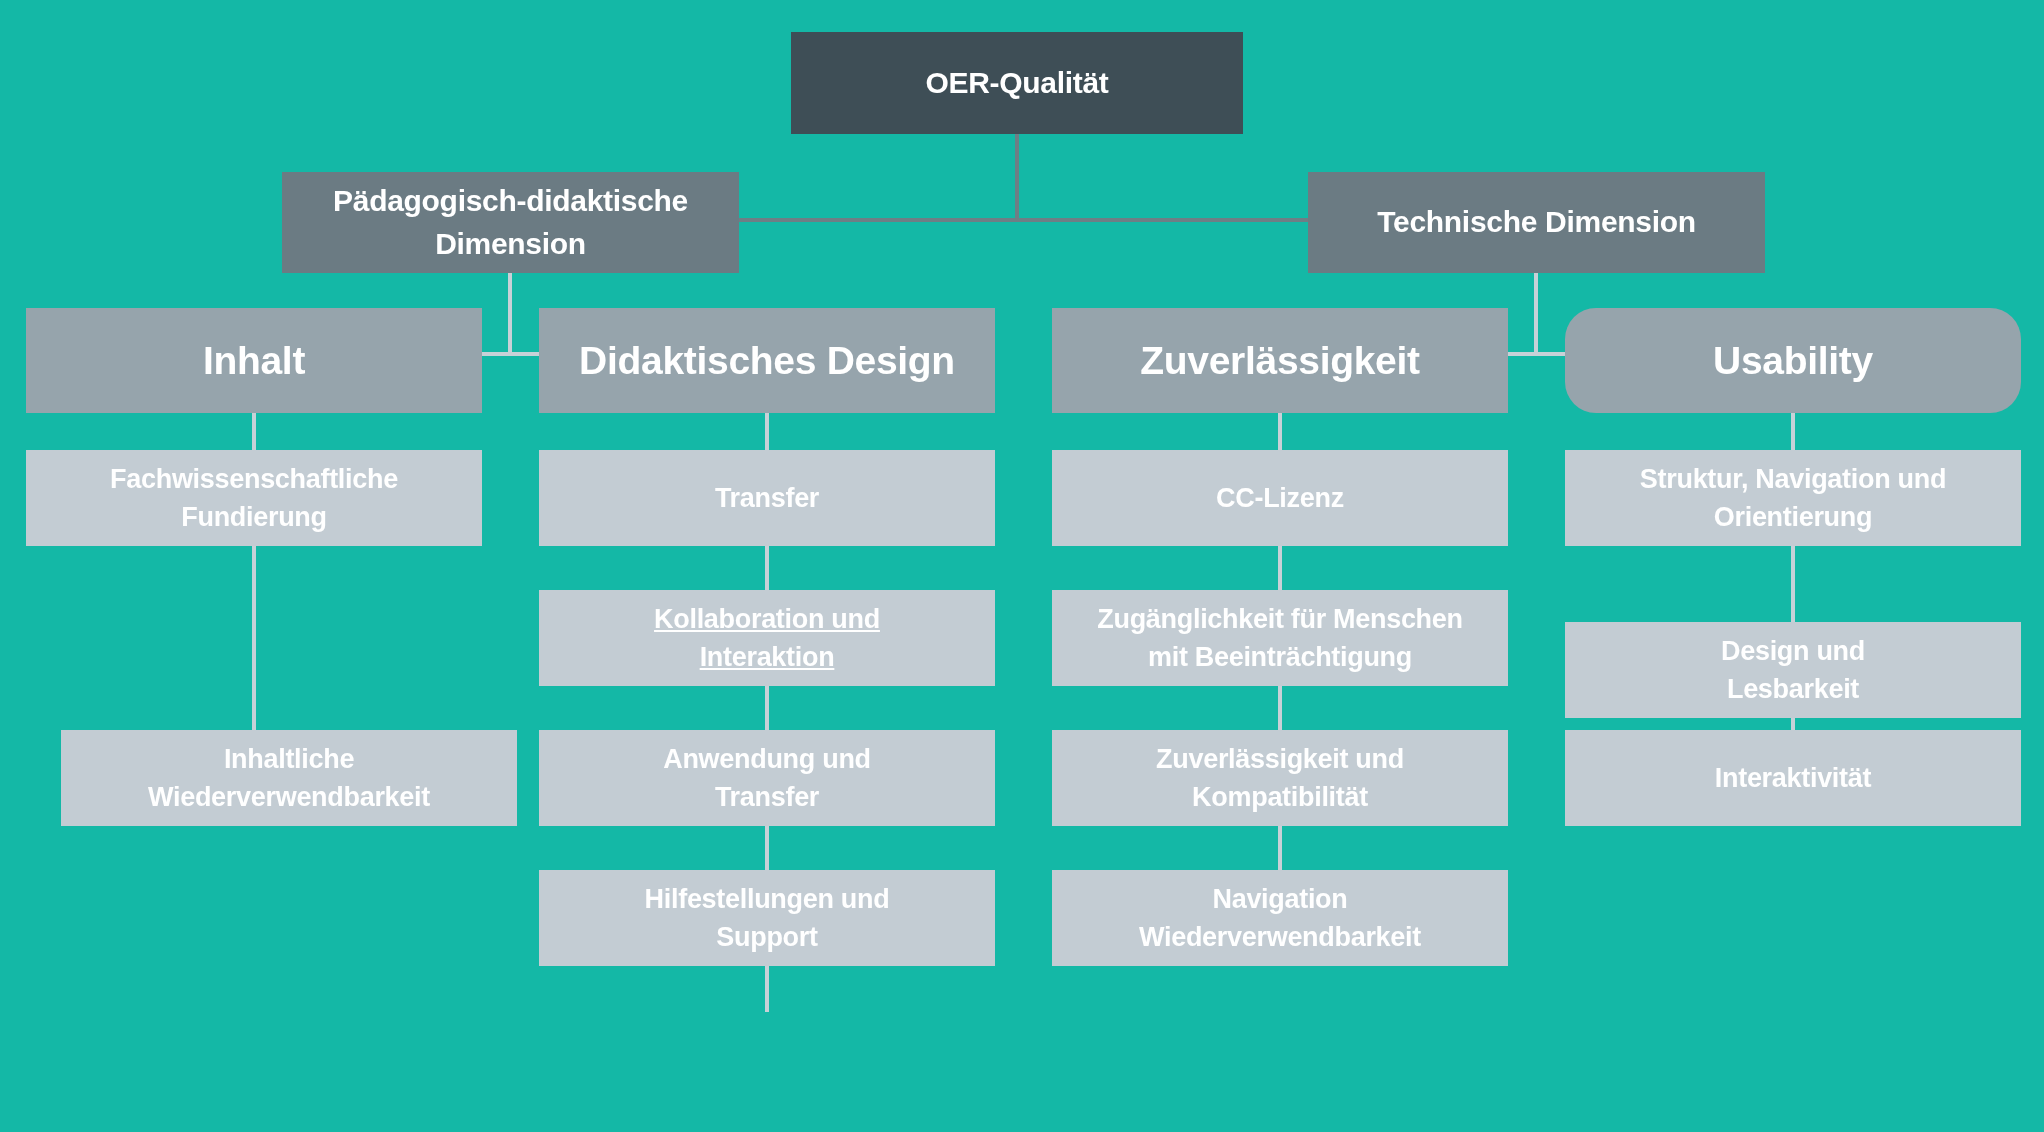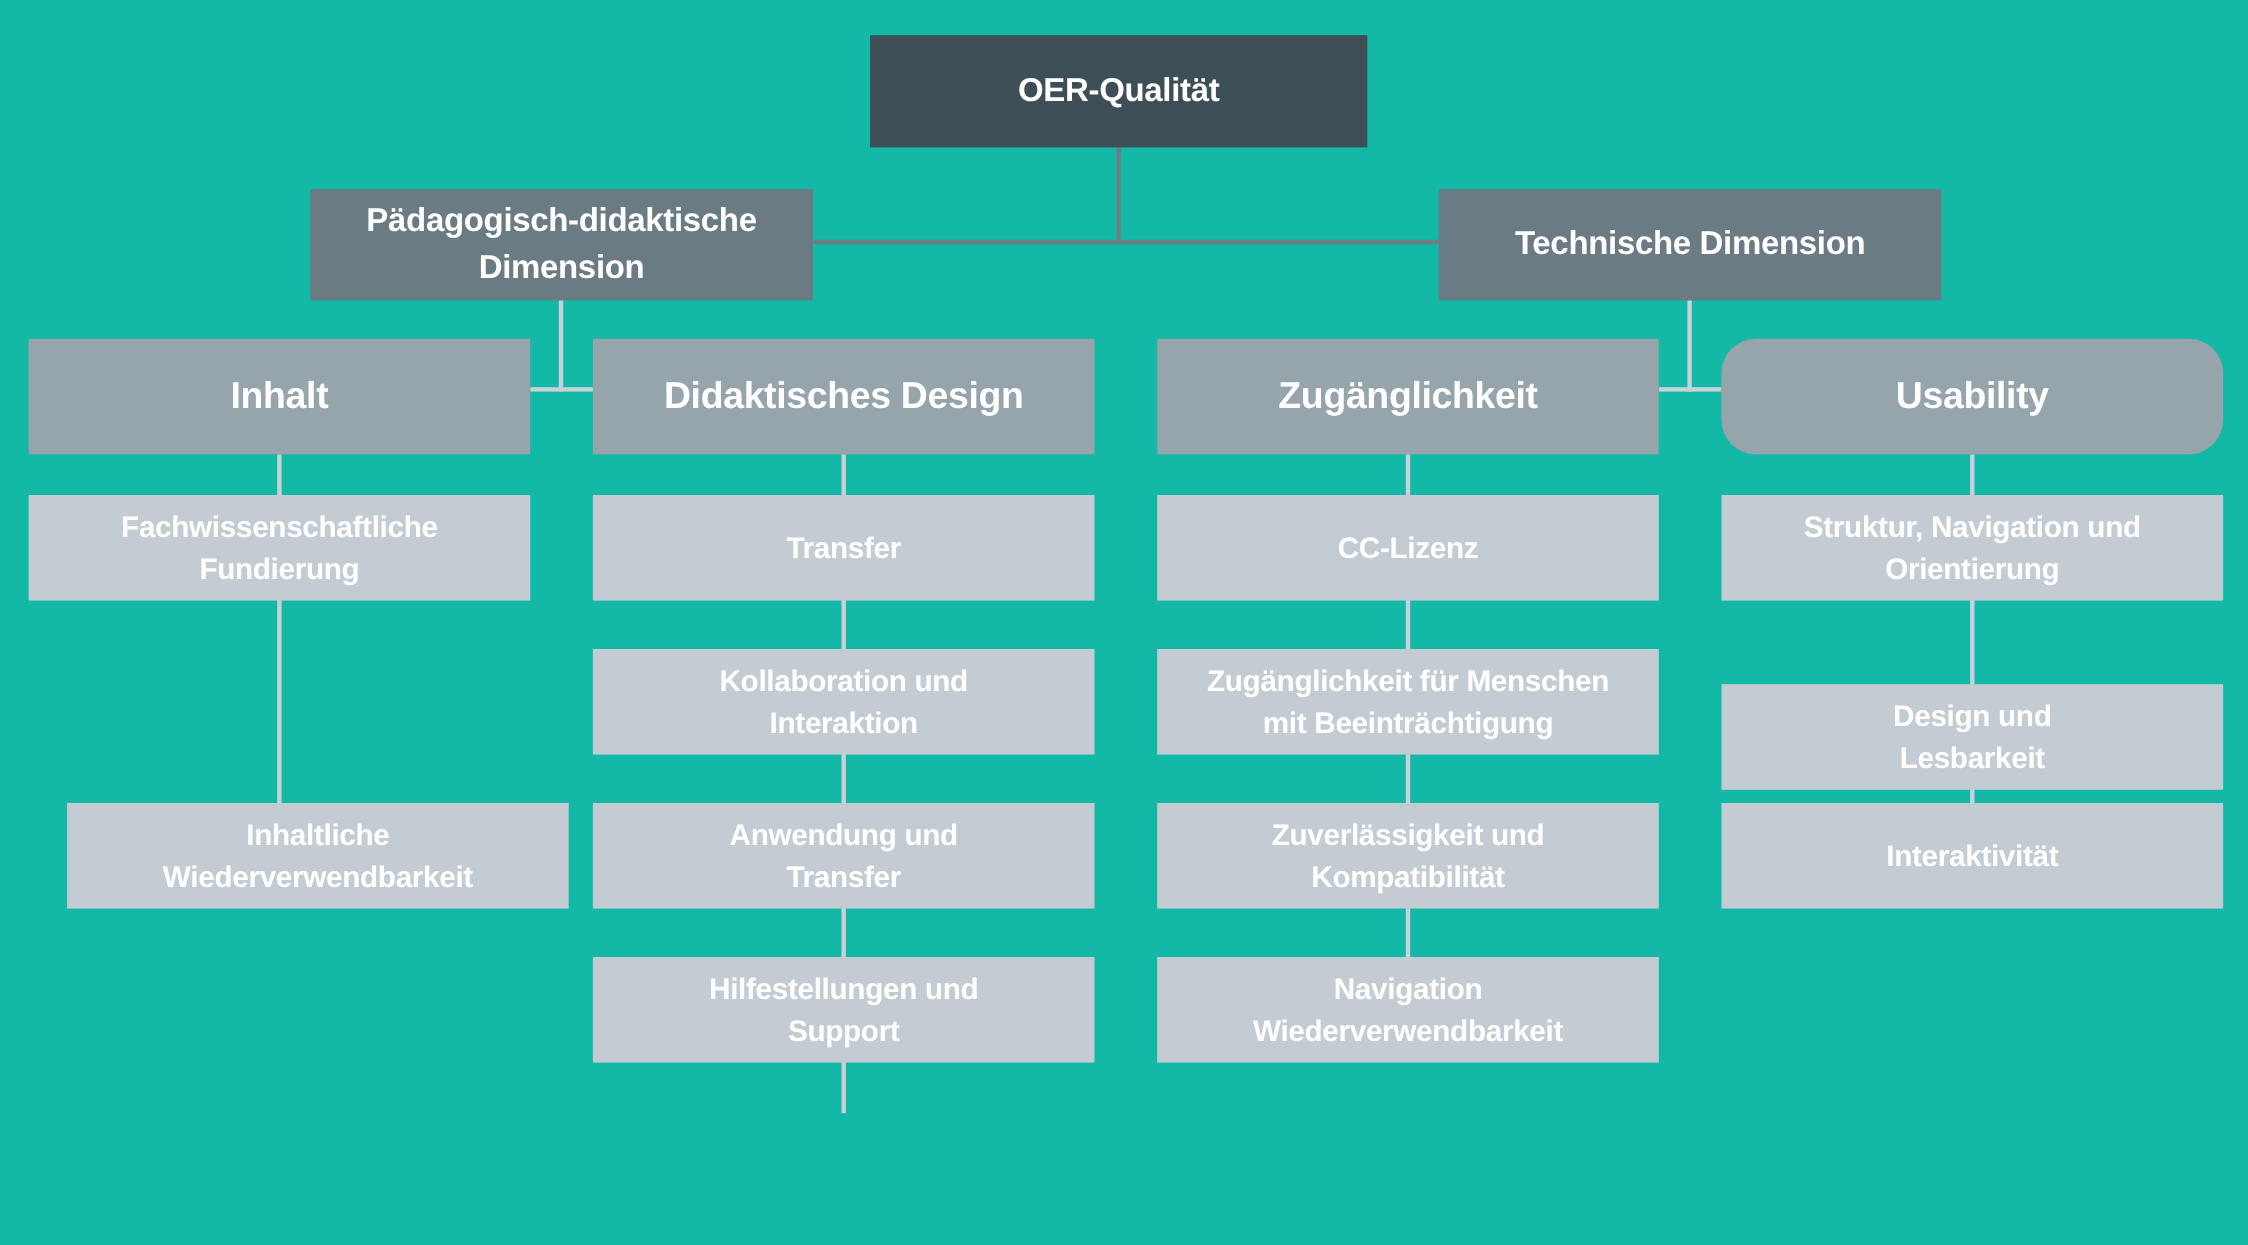--- a/index.html
+++ b/index.html
@@ -25,21 +25,21 @@
     font-weight: bold;
     white-space: pre-line;
     letter-spacing: -0.3px;
     line-height: 1.42;
     z-index: 2;
     box-sizing: border-box;
     padding: 0 8px;
   }
   .lvl-root     { font-size: 30px; }
   .lvl-dim      { font-size: 30px; }
-  .lvl-cat      { font-size: 34px; }
+  .lvl-cat      { font-size: 39px; }
   .lvl-crit     { font-size: 27px; }
   .line {
     position: absolute;
     z-index: 1;
   }
   
   .c1 { left: 26px;   width: 456px; }
   .c2 { left: 539px;  width: 456px; }
   .c3 { left: 1052px; width: 456px; }
   .c4 { left: 1565px; width: 456px; }
@@ -70,30 +70,30 @@
   <div class="line" style="left: 1791px; top: 413px; width: 4px; height: 319px; background: rgb(199, 209, 215);"></div>
 
   <div class="box lvl-root" style="left: 791px; top: 32px; width: 452px; height: 102px; background: rgb(62, 78, 86);">OER-Qualität</div>
 
   <div class="box lvl-dim" style="left: 282px; top: 172px; width: 457px; height: 101px; background: rgb(107, 123, 131);">Pädagogisch-didaktische
 Dimension</div>
   <div class="box lvl-dim" style="left: 1308px; top: 172px; width: 457px; height: 101px; background: rgb(107, 123, 131);">Technische Dimension</div>
 
   <div class="box lvl-cat cat-row c1" style="background: rgb(150, 164, 172);">Inhalt</div>
   <div class="box lvl-cat cat-row c2" style="background: rgb(150, 164, 172);">Didaktisches Design</div>
-  <div class="box lvl-cat cat-row c3" style="background: rgb(150, 164, 172);">Zugänglichkeit</div>
+  <div class="box lvl-cat cat-row c3" style="background: rgb(150, 164, 172);">Zuverlässigkeit</div>
   <div class="box lvl-cat cat-row c4" style="background: rgb(150, 164, 172); border-radius: 31px;">Usability</div>
 
   <div class="box lvl-crit c1 r1" style="background: rgb(195, 204, 211);">Fachwissenschaftliche
 Fundierung</div>
   <div class="box lvl-crit c1 r3" style="background: rgb(195, 204, 211); margin-left: 35px;">Inhaltliche
 Wiederverwendbarkeit</div>
 
   <div class="box lvl-crit c2 r1" style="background: rgb(195, 204, 211);">Transfer</div>
-  <div class="box lvl-crit c2 r2" style="background: rgb(195, 204, 211);">Kollaboration und
+  <div class="box lvl-crit c2 r2" style="background: rgb(195, 204, 211); text-decoration: underline;">Kollaboration und
 Interaktion</div>
   <div class="box lvl-crit c2 r3" style="background: rgb(195, 204, 211);">Anwendung und
 Transfer</div>
   <div class="box lvl-crit c2 r4" style="background: rgb(195, 204, 211);">Hilfestellungen und
 Support</div>
 
   <div class="box lvl-crit c3 r1" style="background: rgb(195, 204, 211);">CC-Lizenz</div>
   <div class="box lvl-crit c3 r2" style="background: rgb(195, 204, 211);">Zugänglichkeit für Menschen
 mit Beeinträchtigung</div>
   <div class="box lvl-crit c3 r3" style="background: rgb(195, 204, 211);">Zuverlässigkeit und

